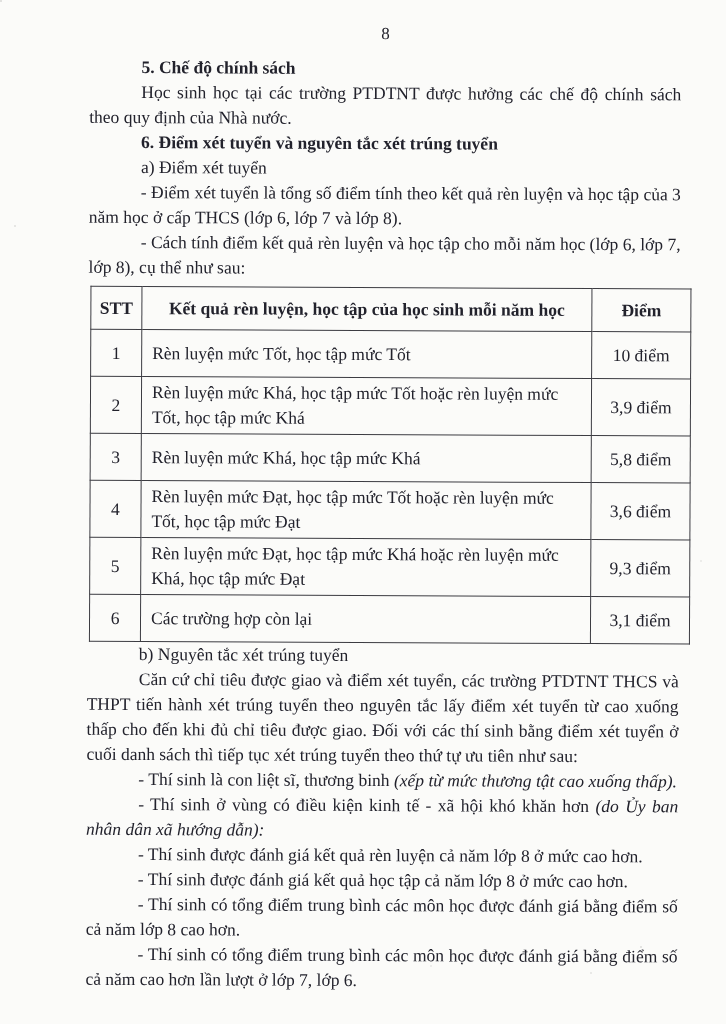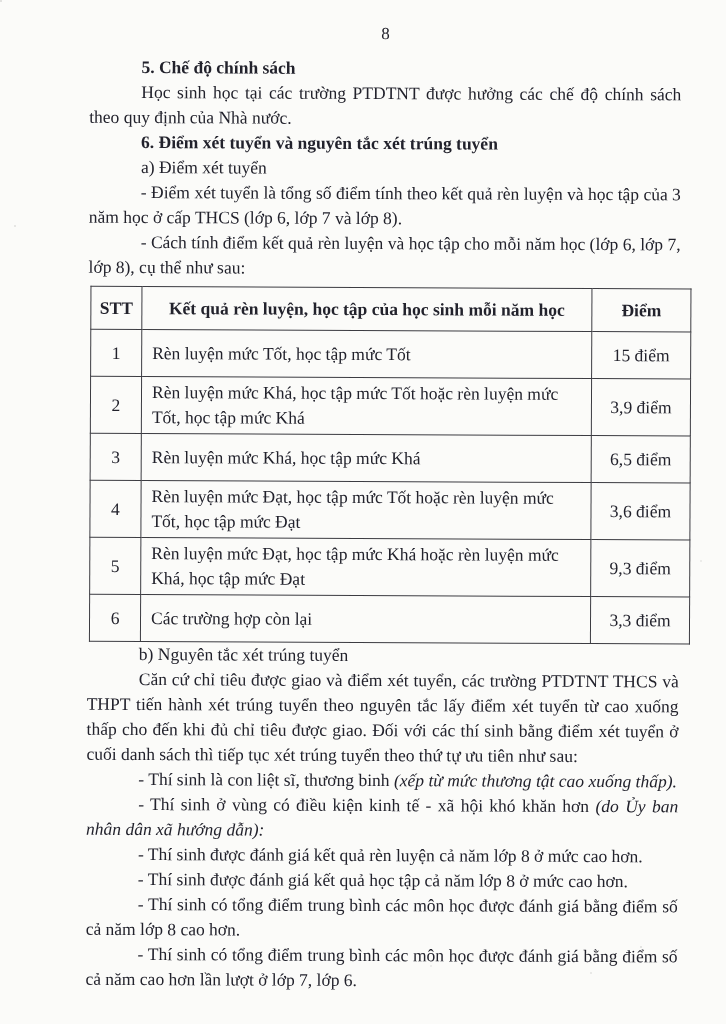--- a/index.html
+++ b/index.html
@@ -97,46 +97,46 @@
         <tr>
           <th class="c-stt">STT</th>
           <th class="c-desc">Kết quả rèn luyện, học tập của học sinh mỗi năm học</th>
           <th class="c-diem">Điểm</th>
         </tr>
       </thead>
       <tbody>
         <tr>
           <td class="c-stt">1</td>
           <td class="c-desc">Rèn luyện mức Tốt, học tập mức Tốt</td>
-          <td class="c-diem">15 điểm</td>
+          <td class="c-diem">10 điểm</td>
         </tr>
         <tr>
           <td class="c-stt">2</td>
           <td class="c-desc">Rèn luyện mức Khá, học tập mức Tốt hoặc rèn luyện mức Tốt, học tập mức Khá</td>
           <td class="c-diem">3,9 điểm</td>
         </tr>
         <tr>
           <td class="c-stt">3</td>
           <td class="c-desc">Rèn luyện mức Khá, học tập mức Khá</td>
-          <td class="c-diem">6,5 điểm</td>
+          <td class="c-diem">5,8 điểm</td>
         </tr>
         <tr>
           <td class="c-stt">4</td>
           <td class="c-desc">Rèn luyện mức Đạt, học tập mức Tốt hoặc rèn luyện mức Tốt, học tập mức Đạt</td>
           <td class="c-diem">3,6 điểm</td>
         </tr>
         <tr>
           <td class="c-stt">5</td>
           <td class="c-desc">Rèn luyện mức Đạt, học tập mức Khá hoặc rèn luyện mức Khá, học tập mức Đạt</td>
           <td class="c-diem">9,3 điểm</td>
         </tr>
         <tr>
           <td class="c-stt">6</td>
           <td class="c-desc">Các trường hợp còn lại</td>
-          <td class="c-diem">3,3 điểm</td>
+          <td class="c-diem">3,1 điểm</td>
         </tr>
       </tbody>
     </table>
 
     <p class="body after">b) Nguyên tắc xét trúng tuyển</p>
     <p class="body">Căn cứ chỉ tiêu được giao và điểm xét tuyển, các trường PTDTNT THCS và THPT tiến hành xét trúng tuyển theo nguyên tắc lấy điểm xét tuyển từ cao xuống thấp cho đến khi đủ chỉ tiêu được giao. Đối với các thí sinh bằng điểm xét tuyển ở cuối danh sách thì tiếp tục xét trúng tuyển theo thứ tự ưu tiên như sau:</p>
 
     <p class="body"><span>- Thí sinh là con liệt sĩ, thương binh </span><span class="it">(xếp từ mức thương tật cao xuống thấp).</span></p>
     <p class="body"><span>- Thí sinh ở vùng có điều kiện kinh tế - xã hội khó khăn hơn </span><span class="it">(do Ủy ban nhân dân xã hướng dẫn):</span></p>
     <p class="body"><span>- Thí sinh được đánh giá kết quả rèn luyện cả năm lớp 8 ở mức cao hơn.</span><span class="it"></span></p>

